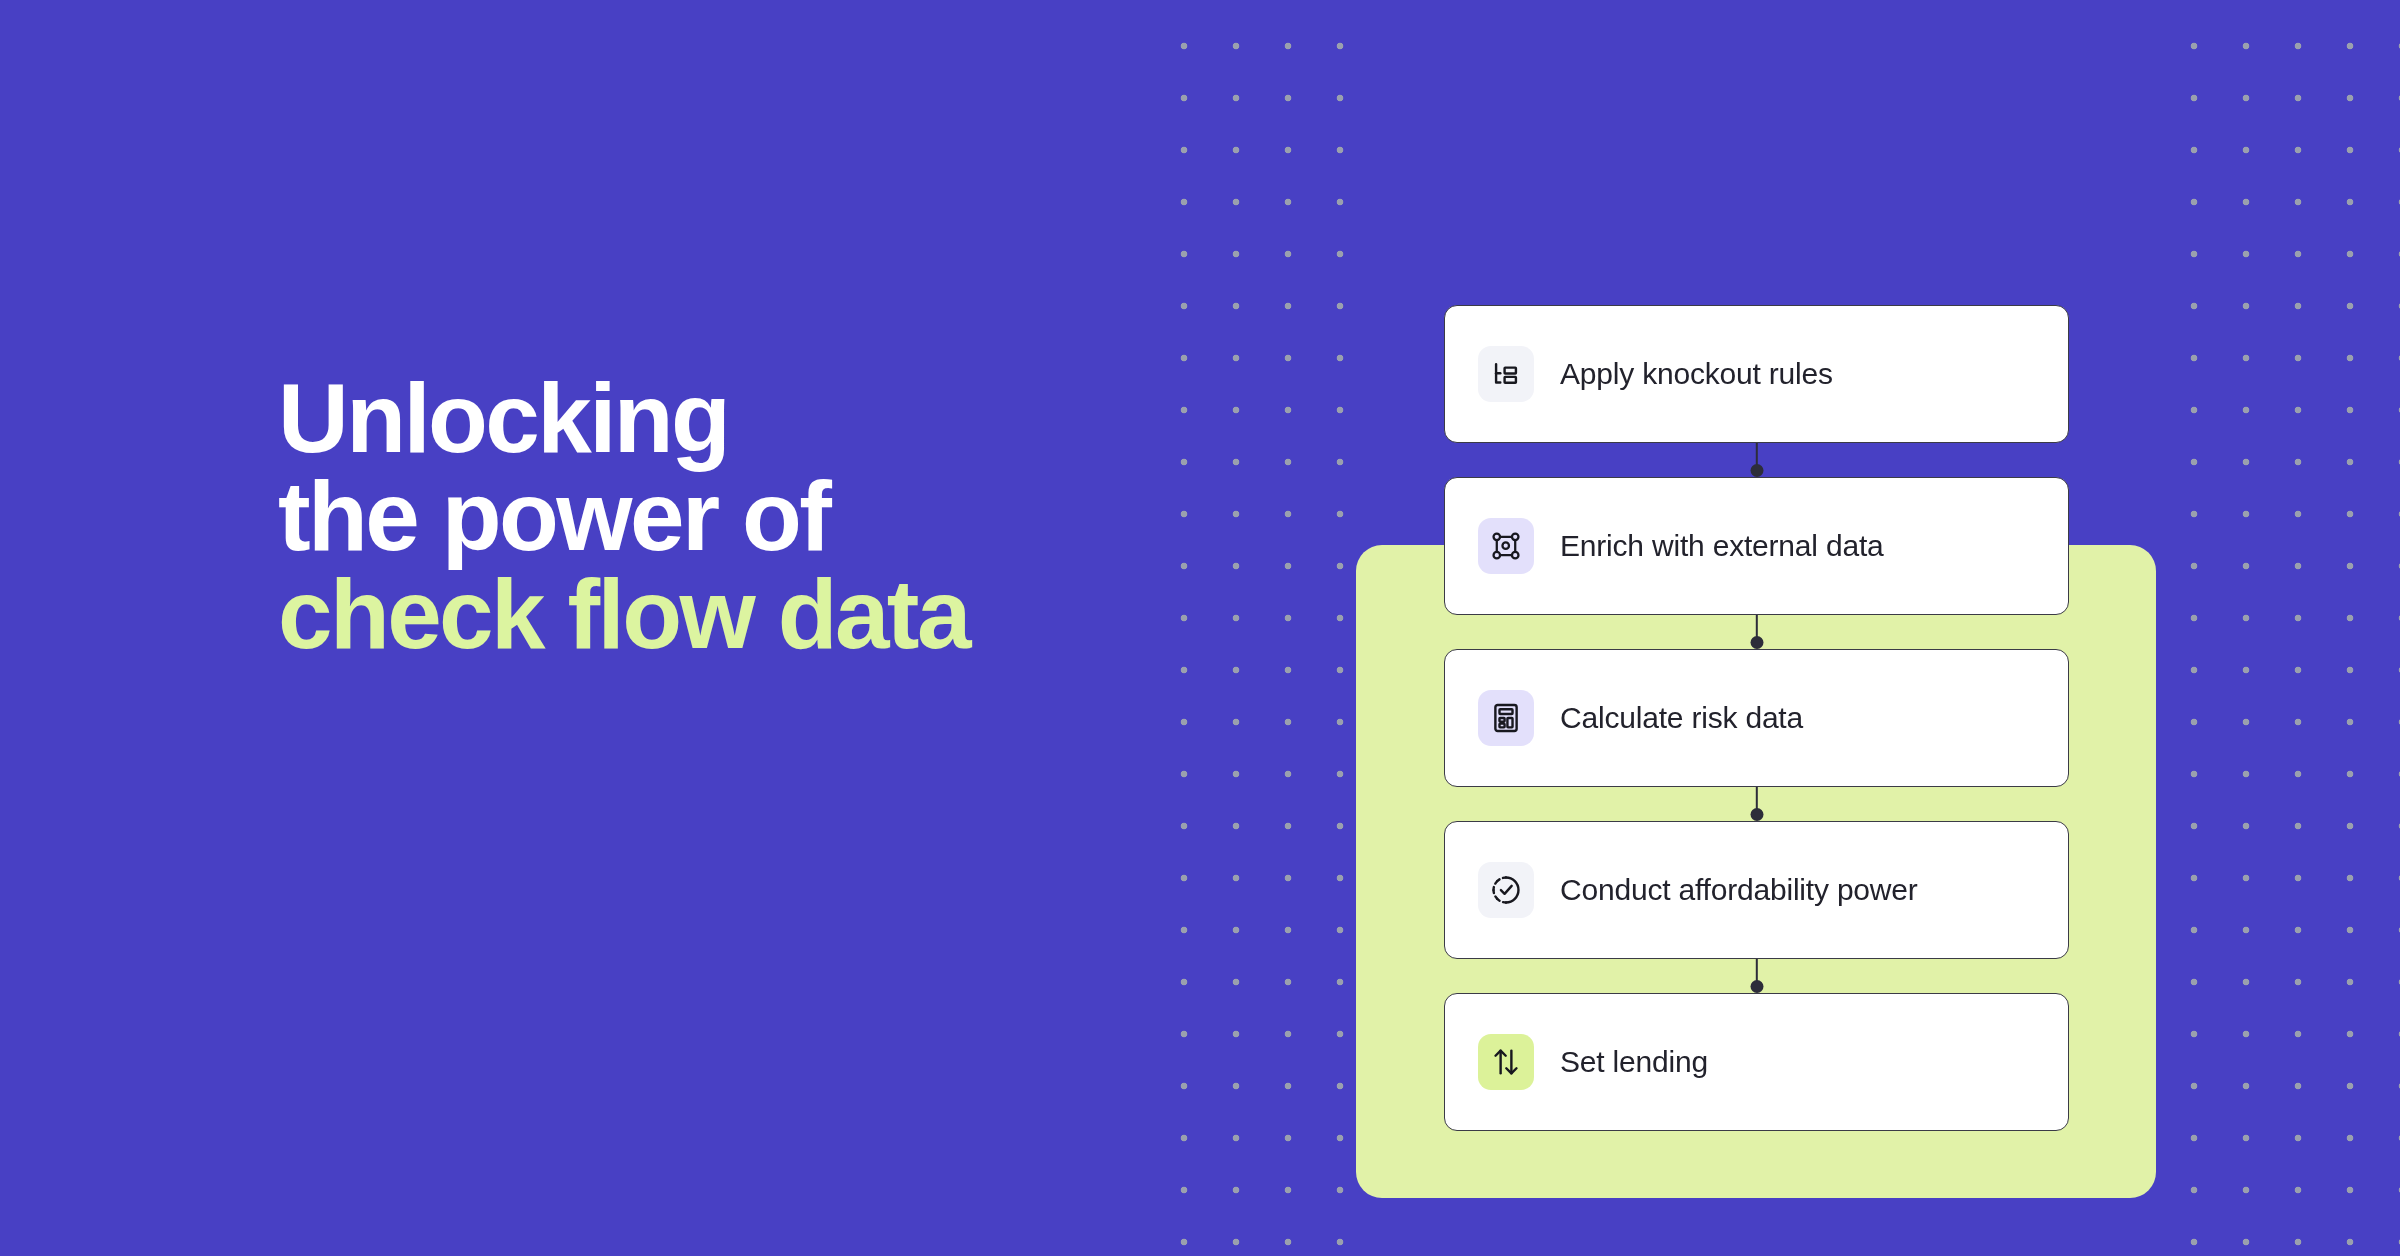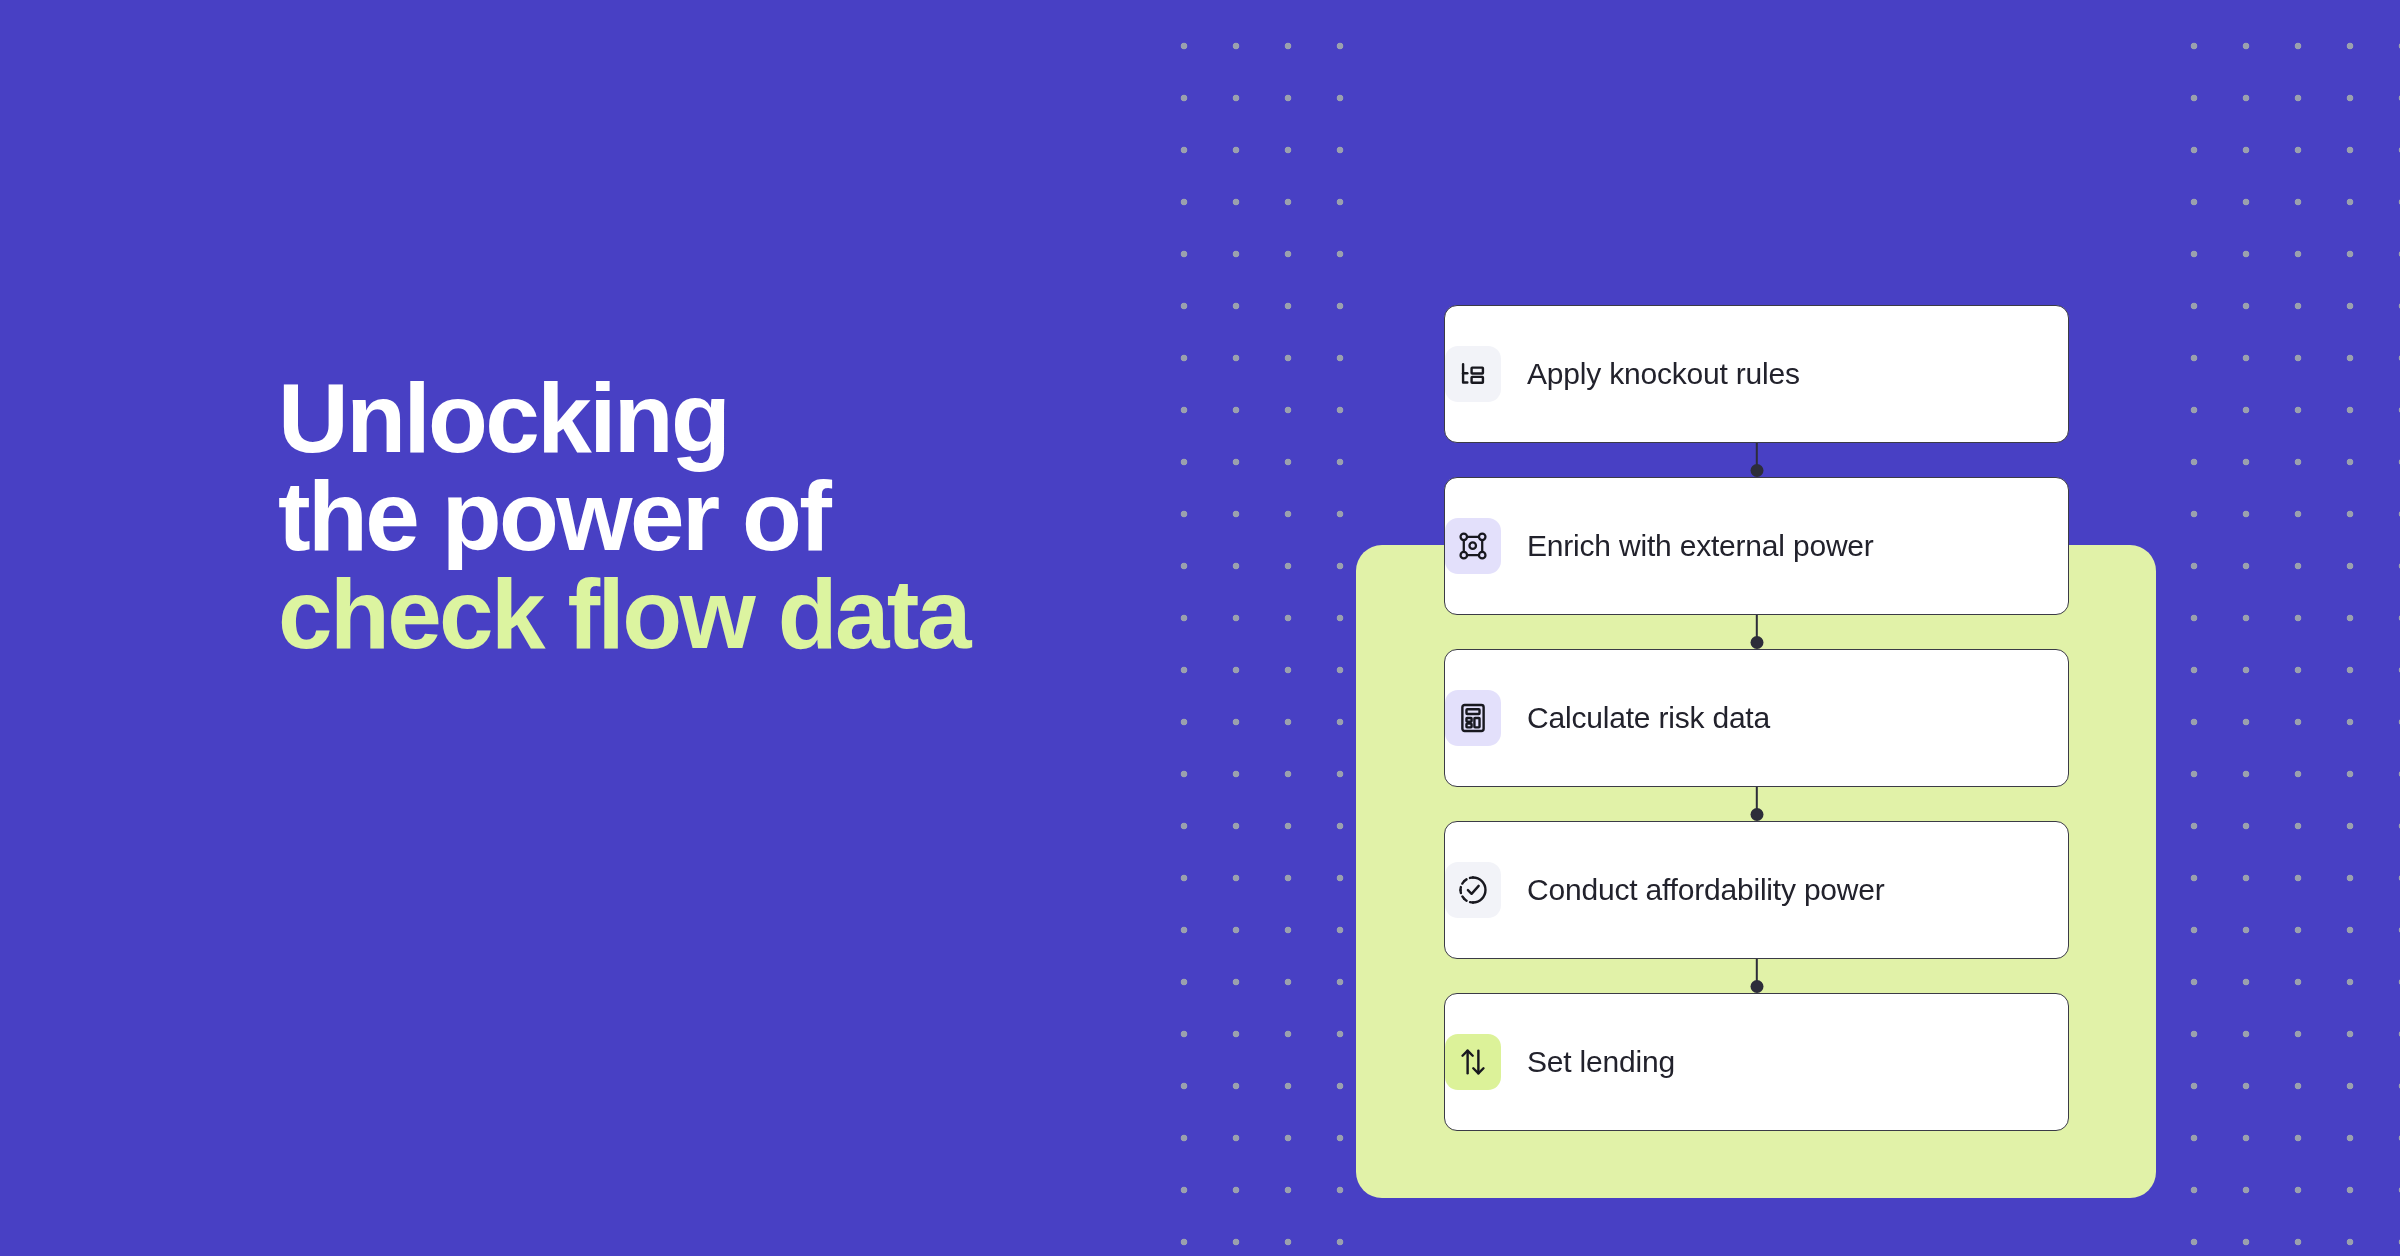--- a/index.html
+++ b/index.html
@@ -72,20 +72,21 @@
   .flow-card {
     position: relative;
     box-sizing: border-box;
     width: 625px;
     height: 138px;
     background: #ffffff;
     border: 1.6px solid #3b3b46;
     border-radius: 13px;
     display: flex;
     align-items: center;
+    padding-left: 33px;
     z-index: 2;
   }
 
   .card-icon {
     flex: 0 0 auto;
     width: 56px;
     height: 56px;
     border-radius: 13px;
     display: flex;
     align-items: center;
@@ -173,21 +174,21 @@
           <circle cx="18.5" cy="5.5" r="2.3"></circle>
           <circle cx="11.8" cy="11.8" r="2.3"></circle>
           <circle cx="5.5" cy="18.5" r="2.3"></circle>
           <circle cx="18.5" cy="18.5" r="2.3"></circle>
           <path d="M7.8 5.5h8.4"></path>
           <path d="M5.5 7.8v8.4"></path>
           <path d="M18.5 7.8v8.4"></path>
           <path d="M7.8 18.5h8.4"></path>
         </svg>
       </span>
-      <span class="card-label">Enrich with external power</span>
+      <span class="card-label">Enrich with external data</span>
     </div>
 
     <div class="connector">
       <span class="line"></span>
       <span class="knob"></span>
     </div>
 
     <div class="flow-card">
       <span class="card-icon ico-violet">
         <svg width="34" height="34" viewBox="0 0 24 24" fill="none" stroke="#18181f" stroke-width="1.7" stroke-linecap="round" stroke-linejoin="round">

